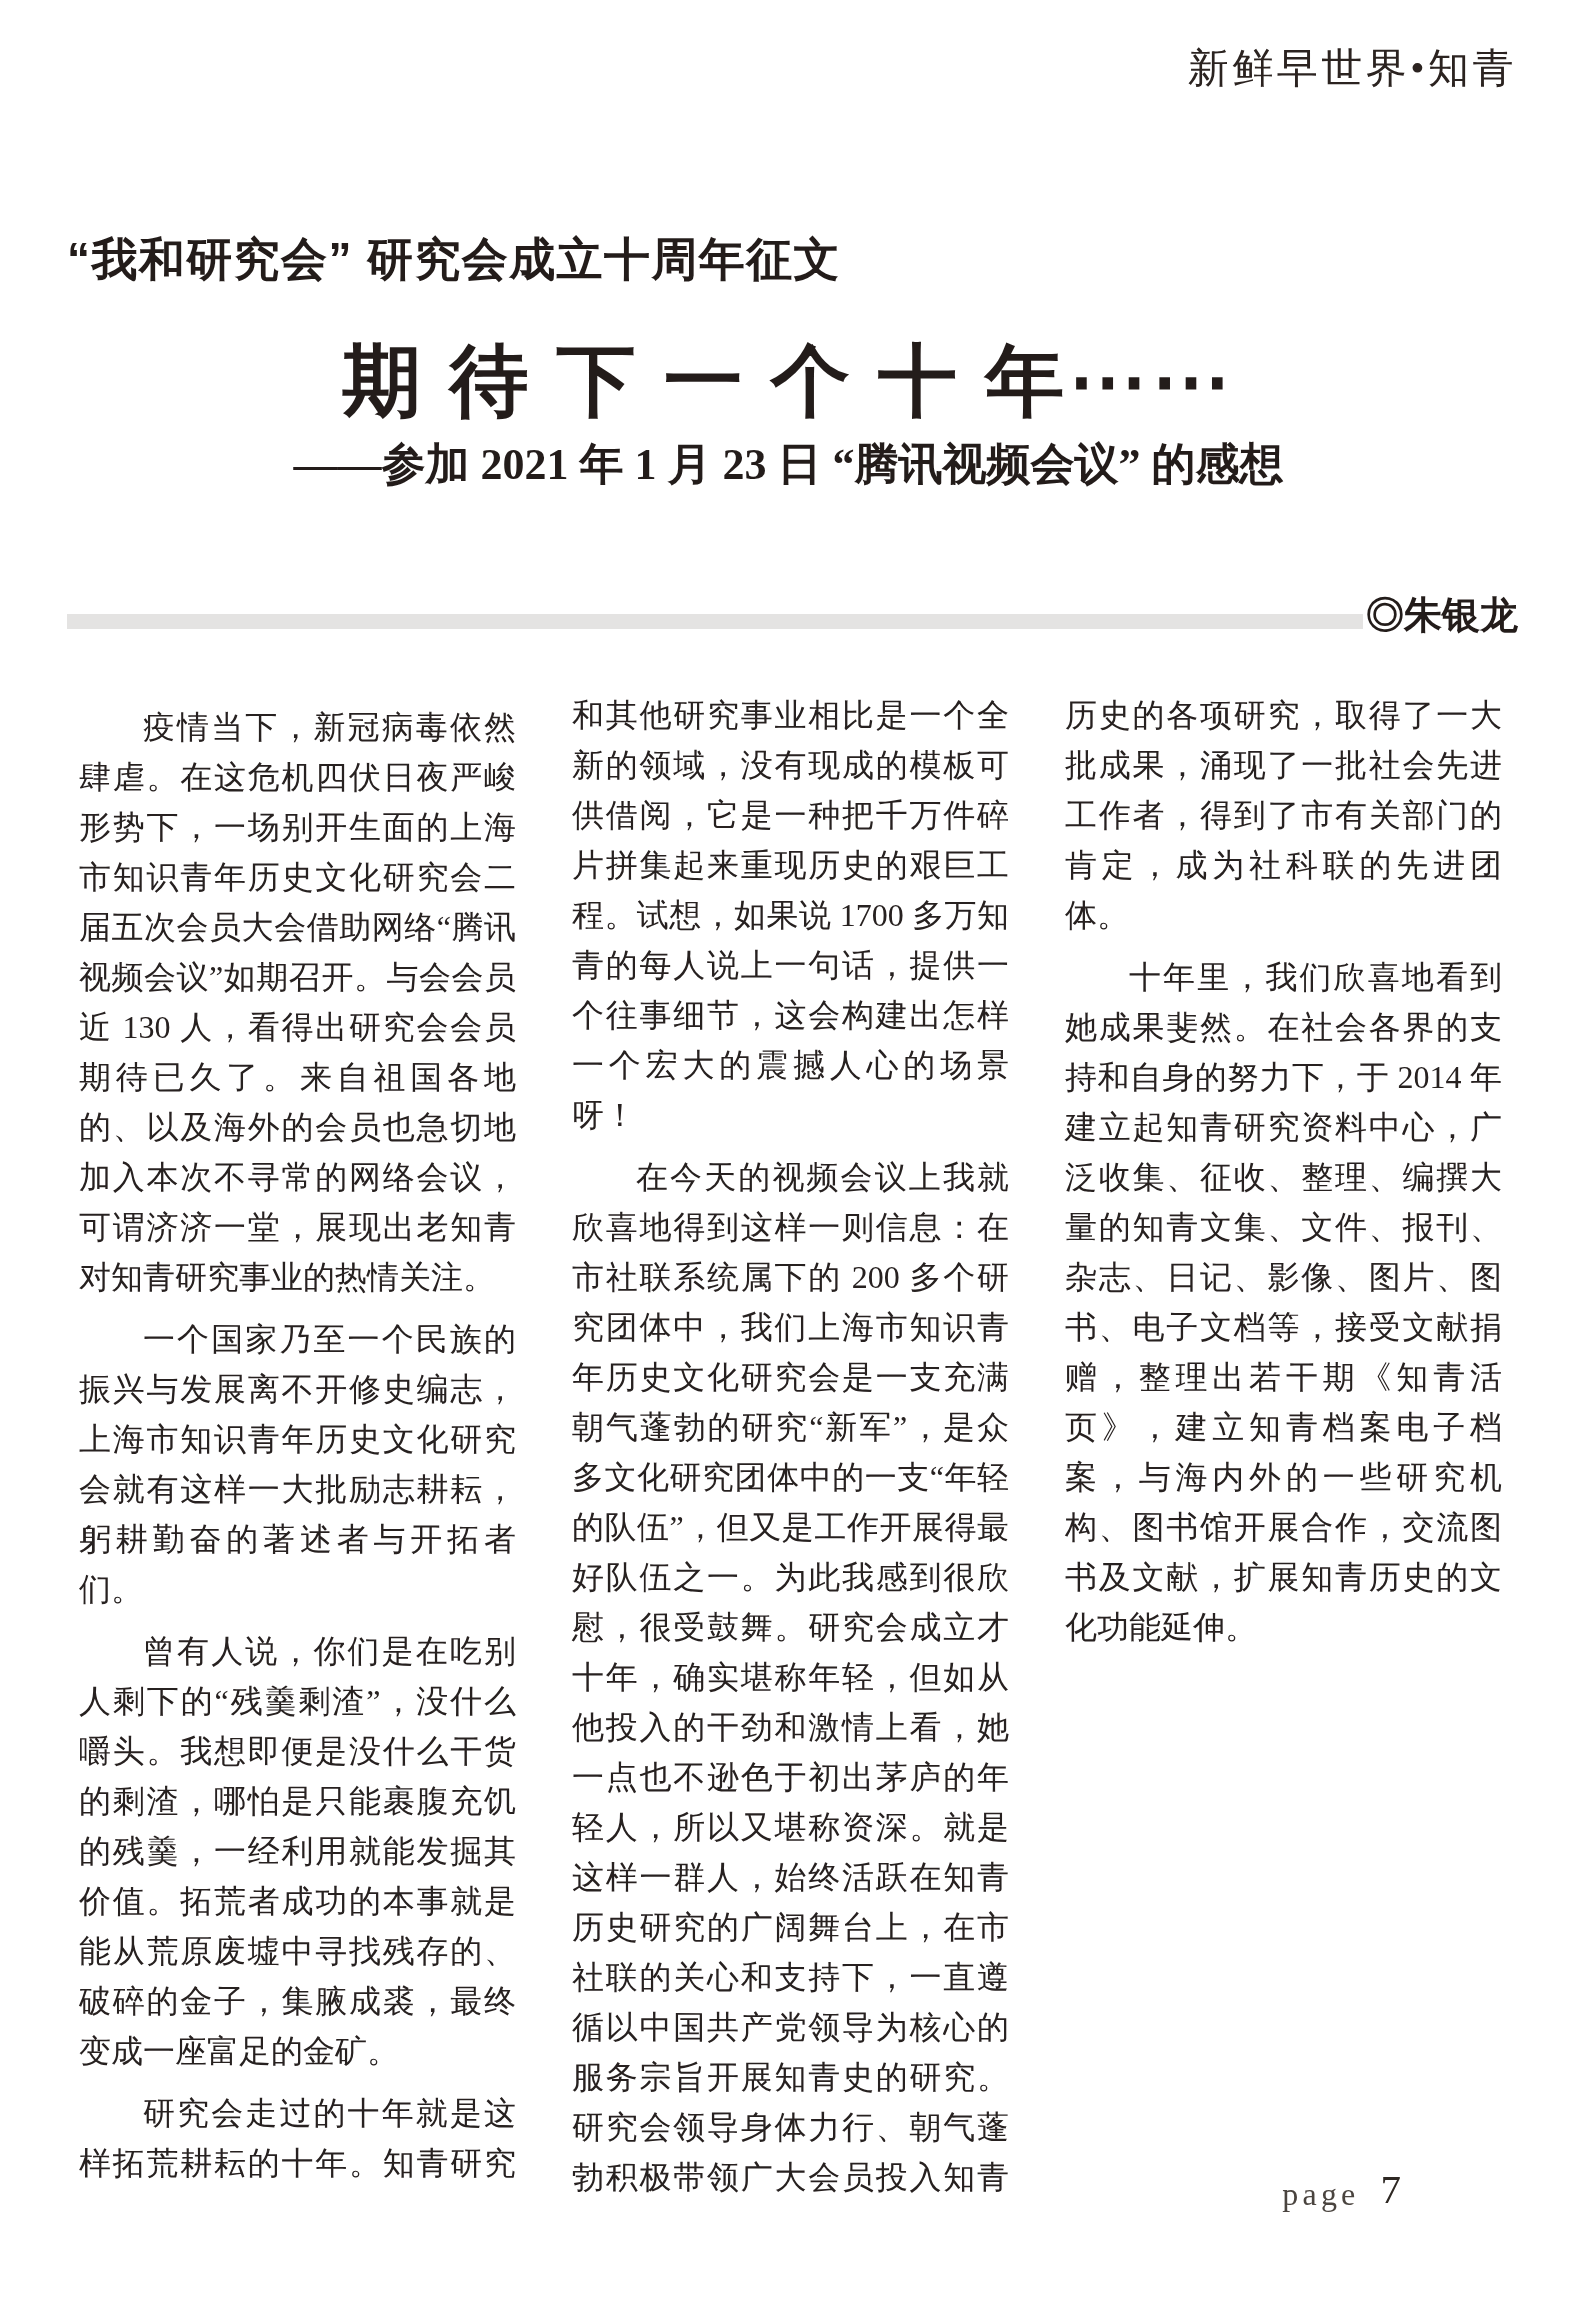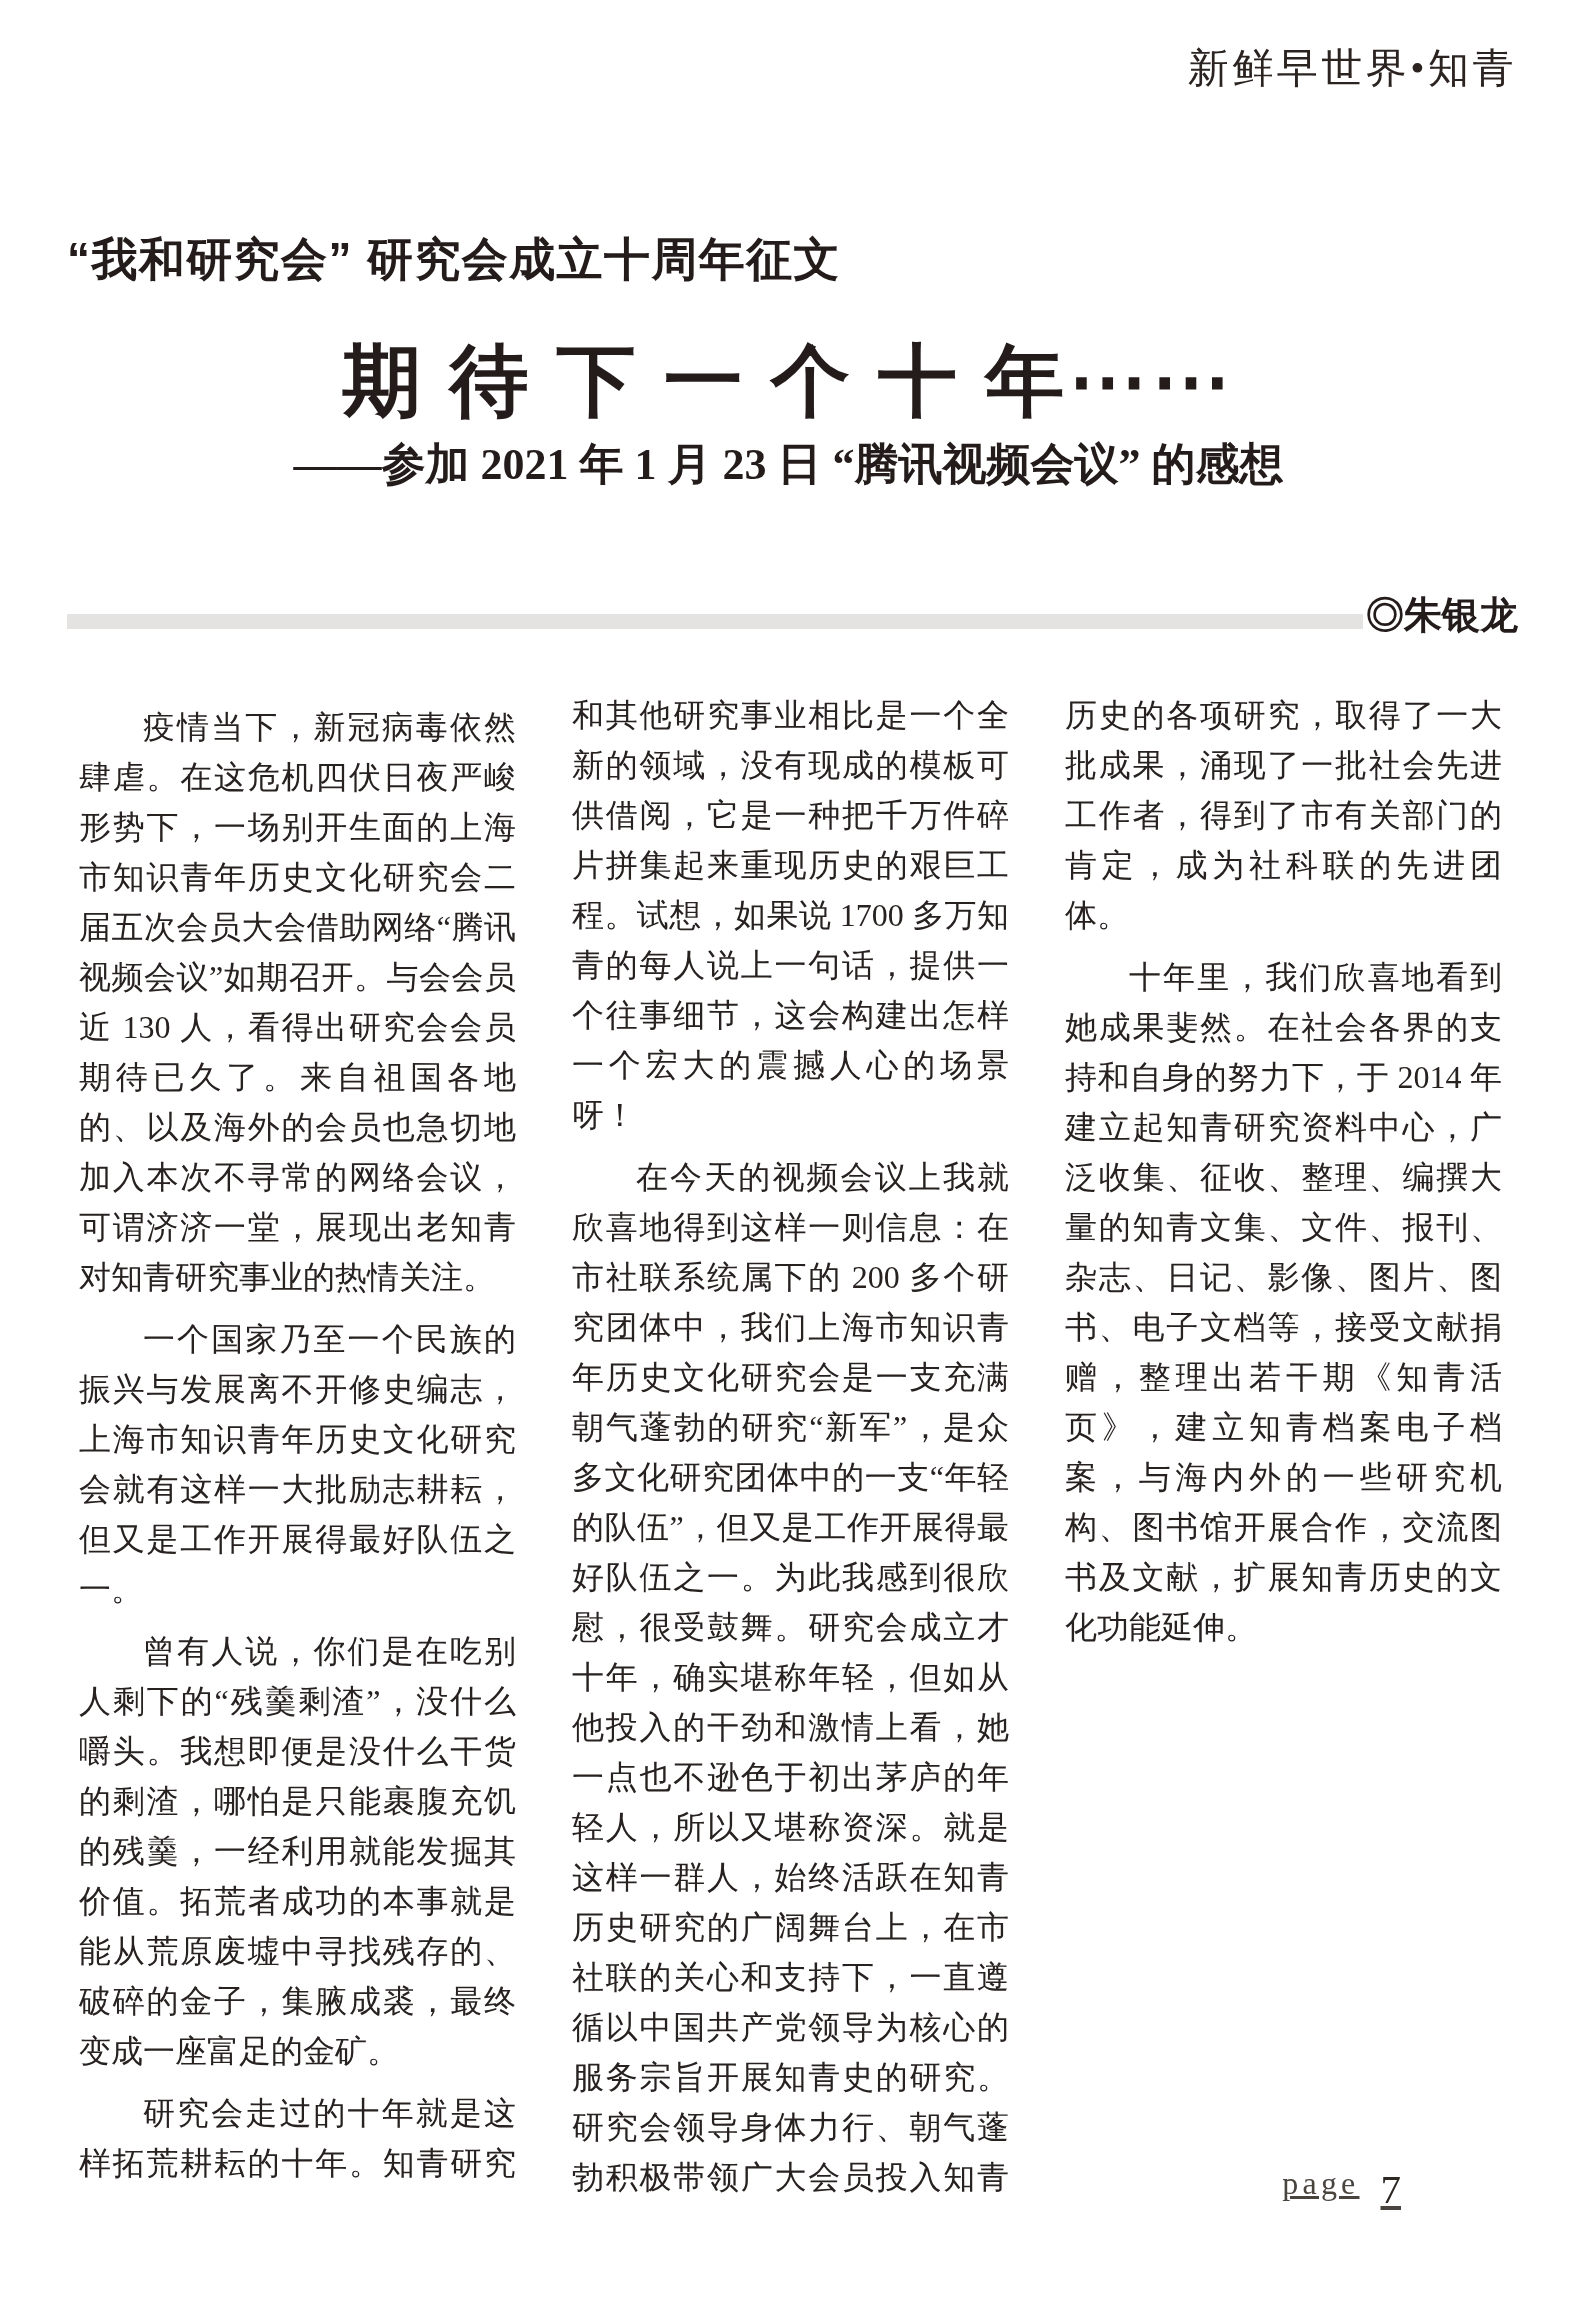--- a/index.html
+++ b/index.html
@@ -50,23 +50,22 @@
     position:absolute;top:690px;left:67px;
     width:1447px;height:1521px;
     column-count:3;column-gap:32px;column-fill:auto;
     font-size:32px;line-height:50px;
     text-align:justify;text-justify:inter-character;
     color:#272120;
   }
   .body-columns p{margin:12px;text-indent:2em;}
   .footer{
     position:absolute;top:2165px;right:176px;
-    display:flex;align-items:flex-start;
+    display:flex;align-items:flex-end;
     color:#4a443f;
-    text-decoration:underline;
   }
   .footer .page-word{font-size:32px;letter-spacing:4.2px;}
   .footer .page-num{font-size:41px;margin-left:21px;color:#2e2823;}
 </style>
 </head>
 <body>
 
 <div class="page">
 
   <div class="header-label">新鲜早世界•知青</div>
@@ -77,21 +76,21 @@
 
   <div class="subtitle">——参加 2021 年 1 月 23 日 “腾讯视频会议” 的感想</div>
 
   <div class="byline-row">
     <div class="divider-bar"></div>
     <div class="author">◎朱银龙</div>
   </div>
 
   <div class="body-columns">
     <p>疫情当下，新冠病毒依然肆虐。在这危机四伏日夜严峻形势下，一场别开生面的上海市知识青年历史文化研究会二届五次会员大会借助网络“腾讯视频会议”如期召开。与会会员近 130 人，看得出研究会会员期待已久了。来自祖国各地的、以及海外的会员也急切地加入本次不寻常的网络会议，可谓济济一堂，展现出老知青对知青研究事业的热情关注。</p>
-    <p>一个国家乃至一个民族的振兴与发展离不开修史编志，上海市知识青年历史文化研究会就有这样一大批励志耕耘，但又是工作开展得最好队伍之一。</p>
+    <p>一个国家乃至一个民族的振兴与发展离不开修史编志，上海市知识青年历史文化研究会就有这样一大批励志耕耘，躬耕勤奋的著述者与开拓者们。</p>
     <p>曾有人说，你们是在吃别人剩下的“残羹剩渣”，没什么嚼头。我想即便是没什么干货的剩渣，哪怕是只能裹腹充饥的残羹，一经利用就能发掘其价值。拓荒者成功的本事就是能从荒原废墟中寻找残存的、破碎的金子，集腋成裘，最终变成一座富足的金矿。</p>
     <p>研究会走过的十年就是这样拓荒耕耘的十年。知青研究和其他研究事业相比是一个全新的领域，没有现成的模板可供借阅，它是一种把千万件碎片拼集起来重现历史的艰巨工程。试想，如果说 1700 多万知青的每人说上一句话，提供一个往事细节，这会构建出怎样一个宏大的震撼人心的场景呀！</p>
     <p>在今天的视频会议上我就欣喜地得到这样一则信息：在市社联系统属下的 200 多个研究团体中，我们上海市知识青年历史文化研究会是一支充满朝气蓬勃的研究“新军”，是众多文化研究团体中的一支“年轻的队伍”，但又是工作开展得最好队伍之一。为此我感到很欣慰，很受鼓舞。研究会成立才十年，确实堪称年轻，但如从他投入的干劲和激情上看，她一点也不逊色于初出茅庐的年轻人，所以又堪称资深。就是这样一群人，始终活跃在知青历史研究的广阔舞台上，在市社联的关心和支持下，一直遵循以中国共产党领导为核心的服务宗旨开展知青史的研究。研究会领导身体力行、朝气蓬勃积极带领广大会员投入知青历史的各项研究，取得了一大批成果，涌现了一批社会先进工作者，得到了市有关部门的肯定，成为社科联的先进团体。</p>
     <p>十年里，我们欣喜地看到她成果斐然。在社会各界的支持和自身的努力下，于 2014 年建立起知青研究资料中心，广泛收集、征收、整理、编撰大量的知青文集、文件、报刊、杂志、日记、影像、图片、图书、电子文档等，接受文献捐赠，整理出若干期《知青活页》，建立知青档案电子档案，与海内外的一些研究机构、图书馆开展合作，交流图书及文献，扩展知青历史的文化功能延伸。</p>
   </div>
 
   <div class="footer">
     <span class="page-word">page</span>
     <span class="page-num">7</span>
   </div>

